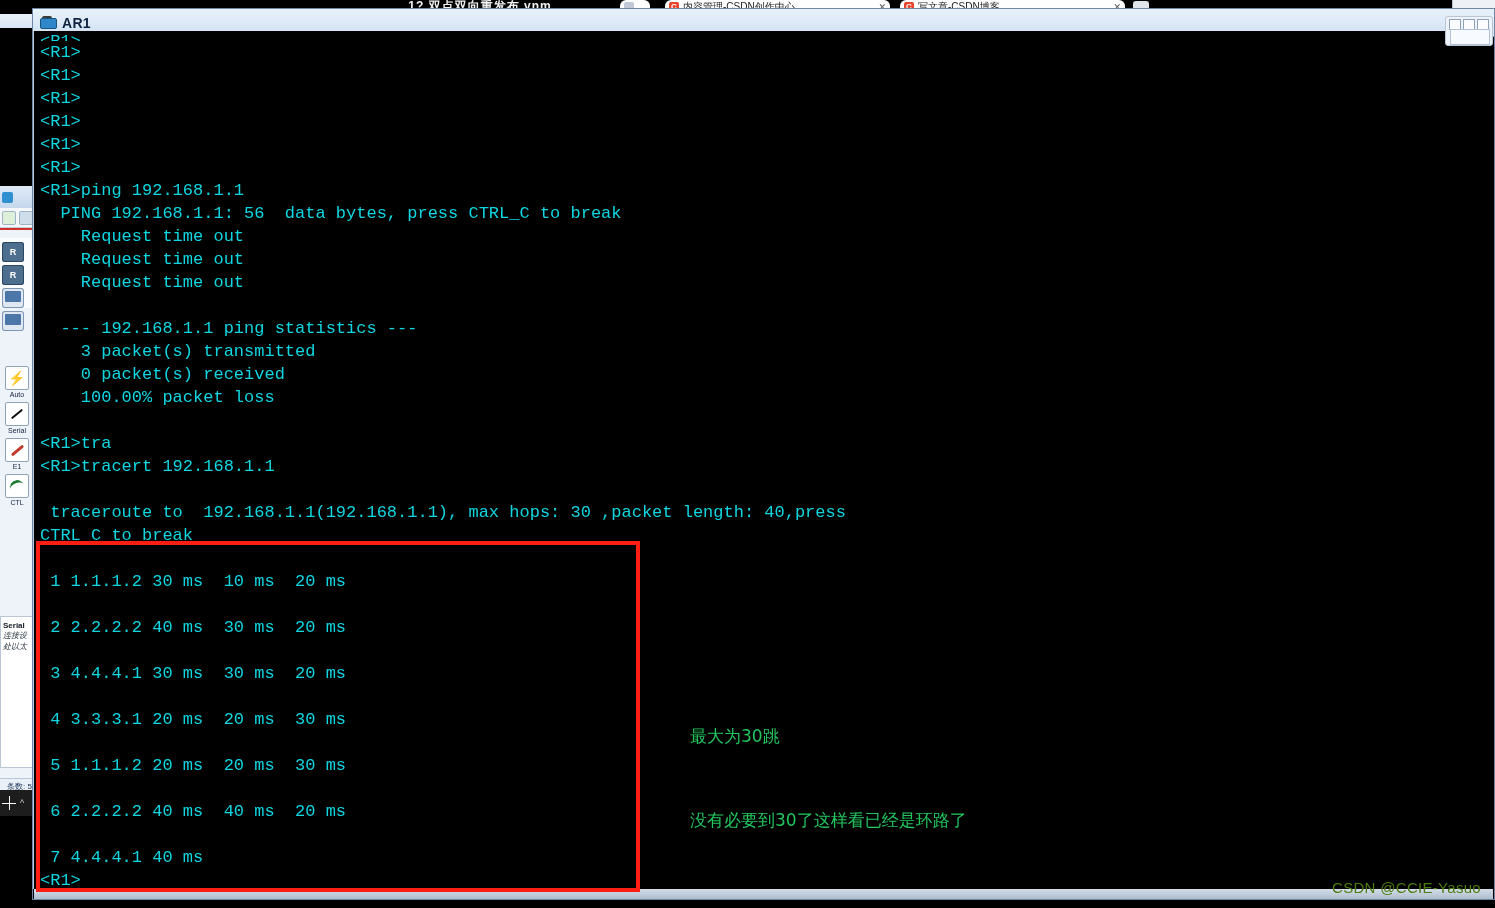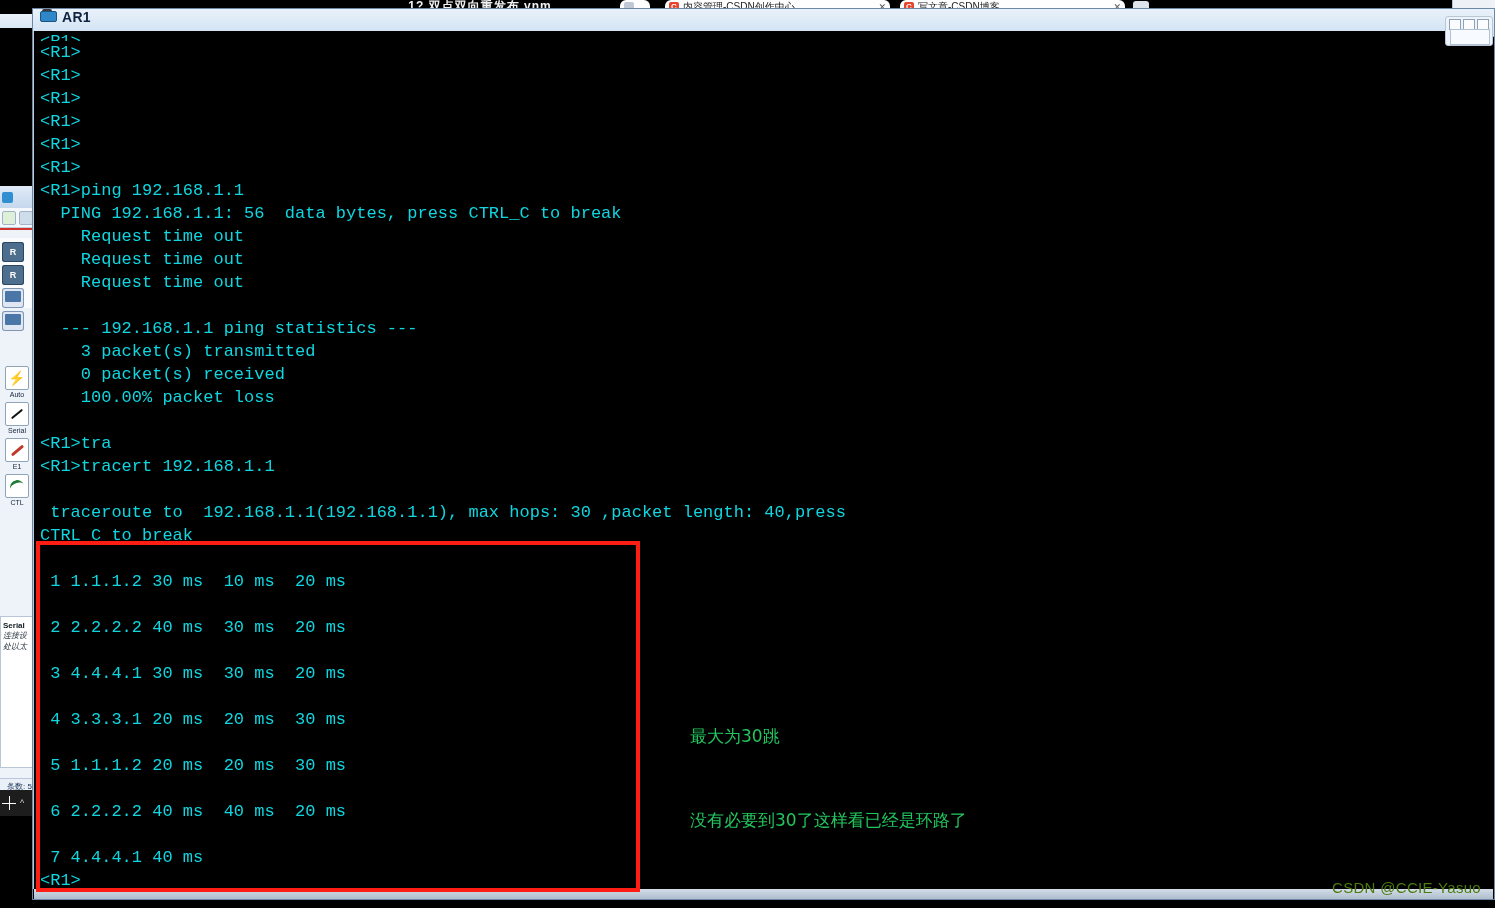--- a/index.html
+++ b/index.html
@@ -134,21 +134,21 @@
 
   
   #ar1{
     position:absolute;left:32px;top:8px;width:1463px;height:892px;
     background:#000;border:1px solid #6f87a6;box-sizing:border-box;
   }
   #ar1-title{
     position:absolute;left:0;top:0;width:100%;height:28px;
     background:linear-gradient(#e9f2fb,#cfe0f2);
     border-bottom:1px solid #9ab1cb;
-    display:flex;align-items:flex-start;padding-left:7px;box-sizing:border-box;
+    display:flex;align-items:center;padding-left:7px;box-sizing:border-box;
   }
   #ar1-title .ricon{
     width:15px;height:13px;margin-right:7px;position:relative;flex:0 0 auto;
   }
   #ar1-title .ricon .body{
     position:absolute;left:0;bottom:0;width:15px;height:9px;
     background:#2f86c8;border:1px solid #18557f;border-radius:2px;
   }
   #ar1-title .ricon .top{
     position:absolute;left:2px;top:0;width:10px;height:4px;

